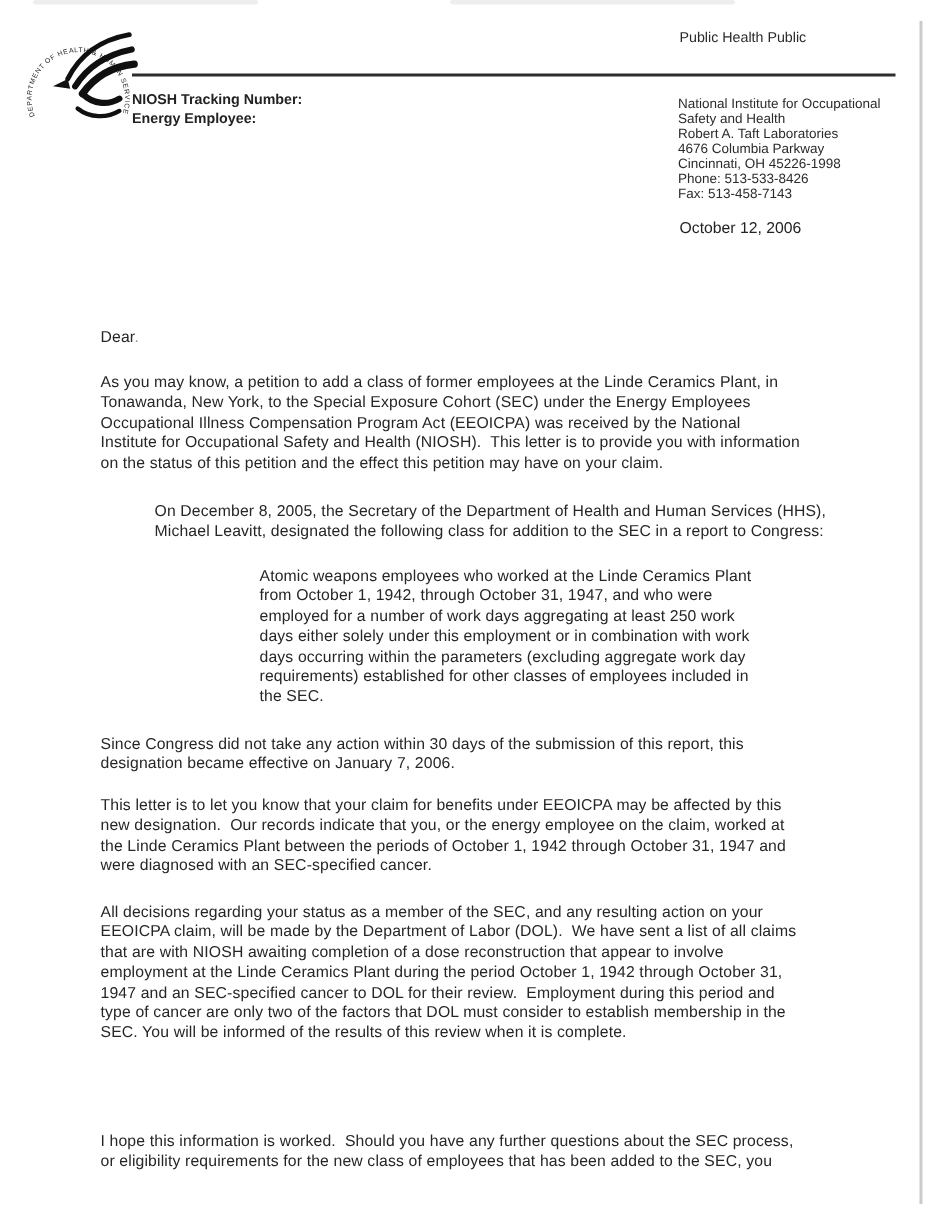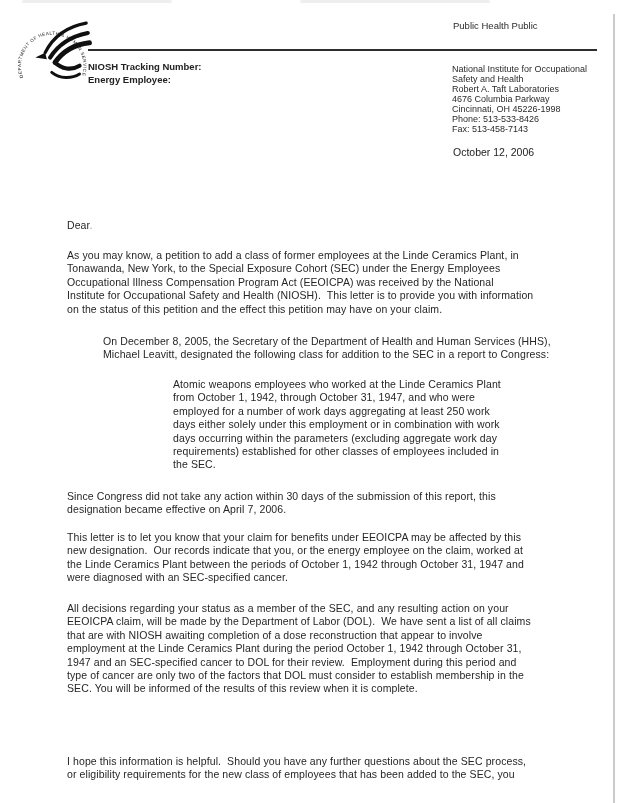--- a/index.html
+++ b/index.html
@@ -96,34 +96,34 @@
 
   <div class="para quote" style="top:378px;">Atomic weapons employees who worked at the Linde Ceramics Plant
 from October 1, 1942, through October 31, 1947, and who were
 employed for a number of work days aggregating at least 250 work
 days either solely under this employment or in combination with work
 days occurring within the parameters (excluding aggregate work day
 requirements) established for other classes of employees included in
 the SEC.</div>
 
   <div class="para" style="top:490px;">Since Congress did not take any action within 30 days of the submission of this report, this
-designation became effective on April 7, 2006.</div>
+designation became effective on January 7, 2006.</div>
 
   <div class="para" style="top:531px;">This letter is to let you know that your claim for benefits under EEOICPA may be affected by this
 new designation.  Our records indicate that you, or the energy employee on the claim, worked at
 the Linde Ceramics Plant between the periods of October 1, 1942 through October 31, 1947 and
 were diagnosed with an SEC-specified cancer.</div>
 
   <div class="para" style="top:602px;">All decisions regarding your status as a member of the SEC, and any resulting action on your
 EEOICPA claim, will be made by the Department of Labor (DOL).  We have sent a list of all claims
 that are with NIOSH awaiting completion of a dose reconstruction that appear to involve
 employment at the Linde Ceramics Plant during the period October 1, 1942 through October 31,
 1947 and an SEC-specified cancer to DOL for their review.  Employment during this period and
 type of cancer are only two of the factors that DOL must consider to establish membership in the
 SEC. You will be informed of the results of this review when it is complete.</div>
 
   <div class="para" style="top:728px;">
-    <div>I hope this information is helpful.  Should you have any further questions about the SEC process,
+    <div>I hope this information is worked.  Should you have any further questions about the SEC process,
 or eligibility requirements for the new class of employees that has been added to the SEC, you</div>
     
   </div>
 
 </div>
 
 </body></html>

